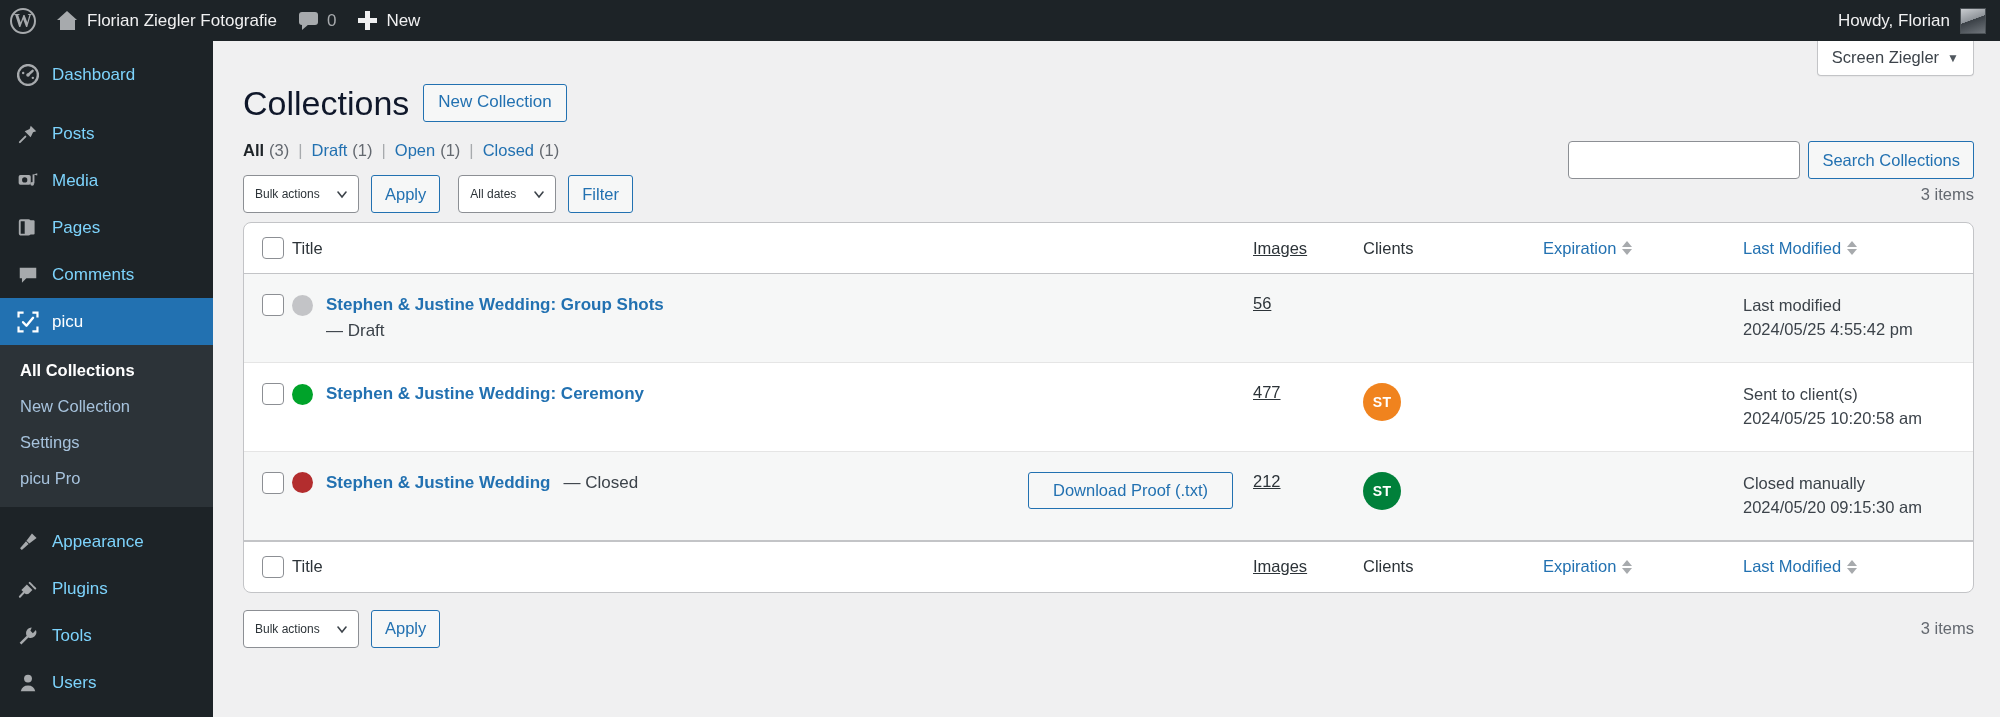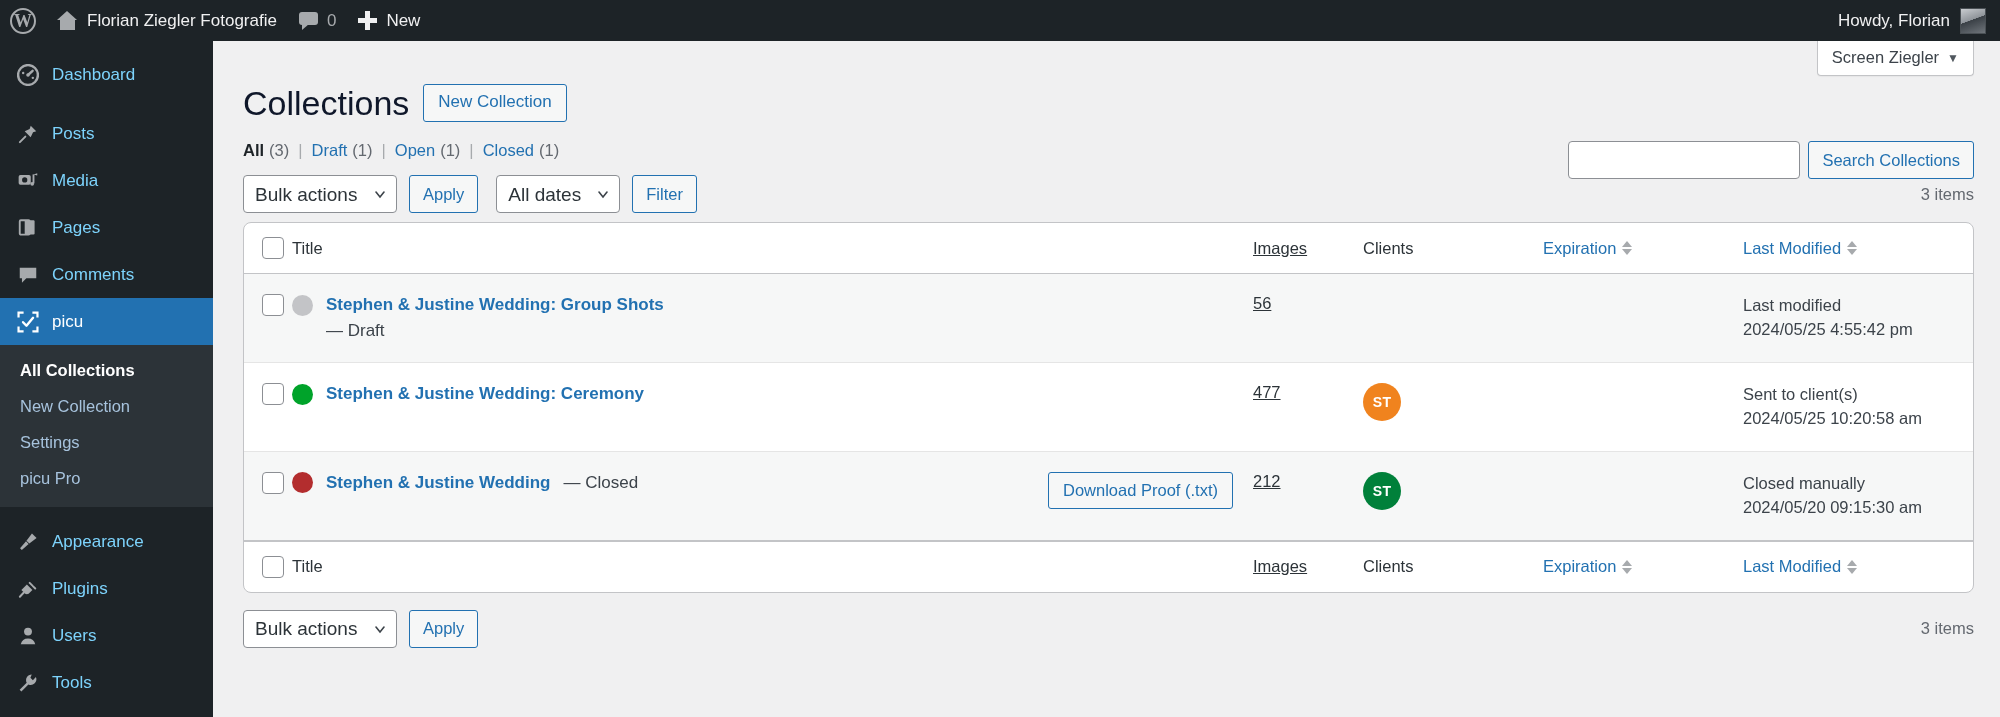--- a/index.html
+++ b/index.html
@@ -164,21 +164,21 @@
   ul.subsubsub .divider { color:#a7aaad; margin: 0 9px; }
 
   .tablenav {
     display: flex; align-items: center;
     margin-top: 12px; height: 44px;
   }
   .tablenav.bottom { margin-top: 14px; }
   .select-box {
     appearance:none; -webkit-appearance:none;
     background:#fff; border:1px solid #8c8f94; border-radius:4px;
-    color:#2c3338; font-size:19px;
+    color:#2c3338; font-size:12px;
     height: 38px; padding: 0 38px 0 11px;
     font-family:"Liberation Sans", sans-serif;
     position: relative;
   }
   .select-wrap { position: relative; display:inline-block; }
   .select-wrap .chev {
     position:absolute; right:12px; top:50%; margin-top:-4px;
     width:10px; height:10px; pointer-events:none;
   }
   .btn-secondary {
@@ -255,21 +255,21 @@
   }
   .row-title {
     color:#2271b1; font-weight:700; font-size:17px; line-height:1.3;
   }
   .row-state { color:#3c434a; font-weight:400; font-size:17px; }
   .row-substate {
     color:#3c434a; font-size:17px; margin-top: 5px; margin-left: 34px;
   }
   .proof-btn {
     background:#f6f7f7; border:1px solid #2271b1; border-radius:3px;
-    color:#2271b1; font-size:16.5px; padding: 8px 14px;
+    color:#2271b1; font-size:16.5px; padding: 8px 24px;
     font-family:"Liberation Sans", sans-serif; cursor:pointer;
     white-space:nowrap;
   }
   .title-cell-flex { display:flex; justify-content:space-between; padding-right: 20px; }
   .client-badge {
     width: 38px; height: 38px; border-radius:50%;
     display:flex; align-items:center; justify-content:center;
     color:#fff; font-size:14px; font-weight:700; letter-spacing:.3px;
   }
   .modified-status { color:#3c434a; line-height:1.45; }
@@ -398,34 +398,34 @@
           <path d="M11.5 4.4 L13.8 6.7 M14.4 7.4 L16.6 9.6" stroke="currentColor" stroke-width="1.8" stroke-linecap="round"></path>
           <path d="M6.2 13.2 L2.6 17" stroke="currentColor" stroke-width="1.8" stroke-linecap="round"></path>
         </svg>
     </span>
     <span>Plugins</span>
   </div>
 
   <div class="menu-top">
     <span class="menu-ico">
       <svg viewBox="0 0 20 20" width="22" height="22">
+          <path d="M13.4 2.2 a5.2 5.2 0 0 0 -4.6 7.6 L2.4 16.2 l1.6 1.6 6.4 -6.4 a5.2 5.2 0 0 0 6.8 -6.8 l-2.8 2.8 -2.2 -2.2 z" fill="currentColor"></path>
+        </svg>
+    </span>
+    <span>Tools</span>
+  </div>
+
+  <div class="menu-top">
+    <span class="menu-ico">
+      <svg viewBox="0 0 20 20" width="22" height="22">
           <circle cx="10" cy="6" r="3.6" fill="currentColor"></circle>
           <path d="M3.4 17.5 A6.8 6.8 0 0 1 16.6 17.5 Z" fill="currentColor"></path>
         </svg>
     </span>
     <span>Users</span>
-  </div>
-
-  <div class="menu-top">
-    <span class="menu-ico">
-      <svg viewBox="0 0 20 20" width="22" height="22">
-          <path d="M13.4 2.2 a5.2 5.2 0 0 0 -4.6 7.6 L2.4 16.2 l1.6 1.6 6.4 -6.4 a5.2 5.2 0 0 0 6.8 -6.8 l-2.8 2.8 -2.2 -2.2 z" fill="currentColor"></path>
-        </svg>
-    </span>
-    <span>Tools</span>
   </div>
 </div>
 
 <div id="wpbody">
 
   <div id="screen-meta-links">
     <div id="screen-options-btn">
       <span>Screen Ziegler</span>
       <span class="caret-down">▼</span>
     </div>

